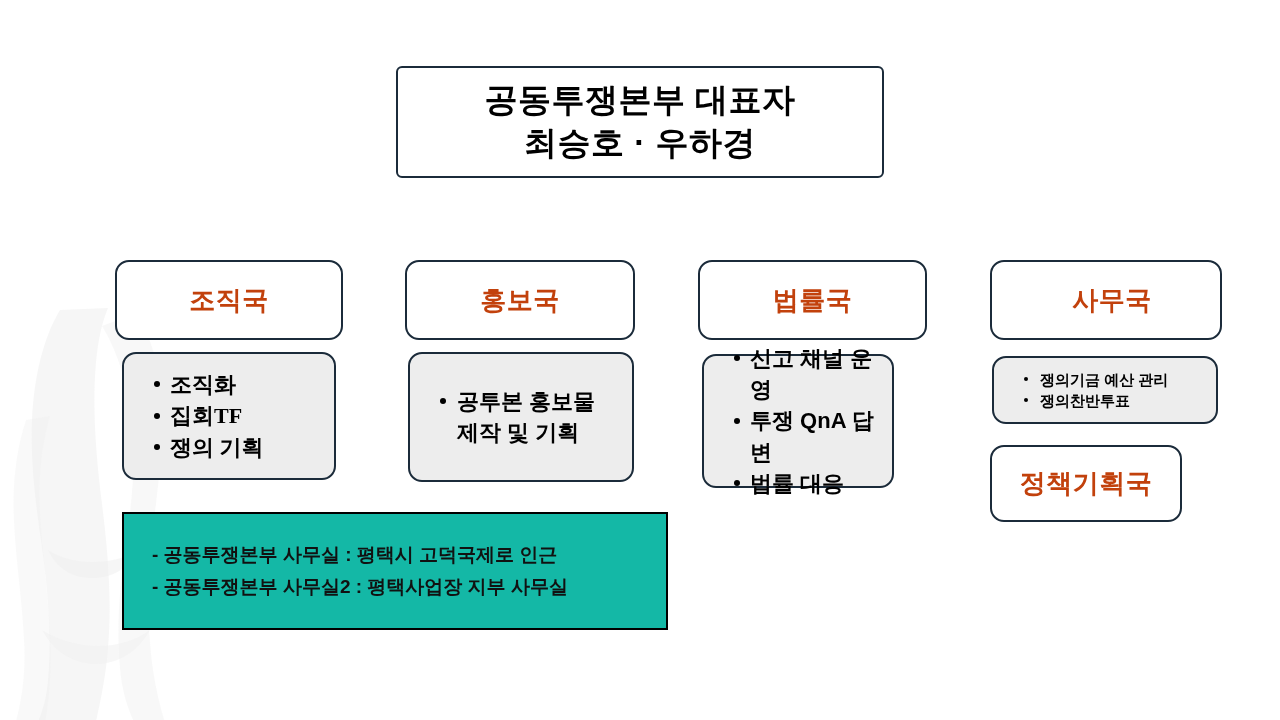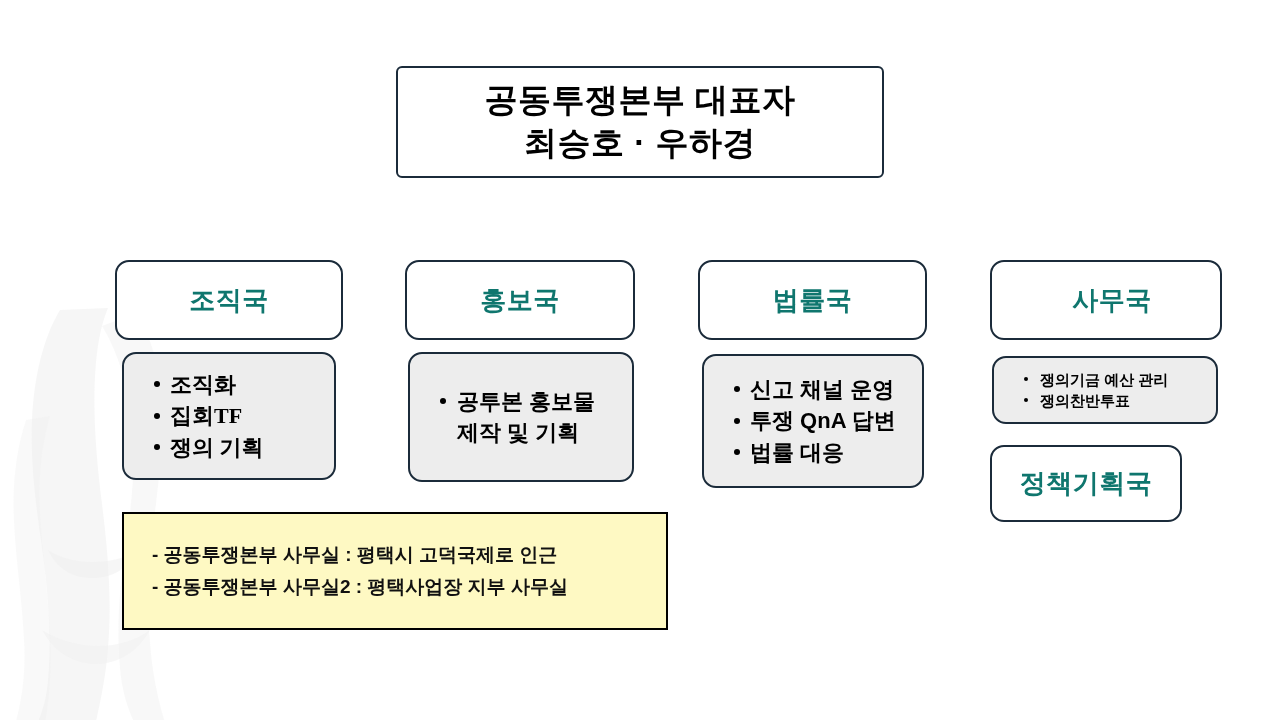--- a/index.html
+++ b/index.html
@@ -67,21 +67,21 @@
     color: #000000;
     line-height: 1.30;
     text-align: center;
     letter-spacing: 0.5px;
   }
 
   
   .dept-title {
     font-size: 26px;
     font-weight: bold;
-    color: #0f766e;
+    color: #c2410c;
     text-align: center;
     letter-spacing: 0.5px;
   }
 
   
   ul.bullets {
     margin: 0;
     padding: 0 10px 0 30px;
     list-style: none;
     width: 100%;
@@ -116,21 +116,21 @@
   ul.sm li::before { width: 4px; height: 4px; top: 0.56em; }
 
   
   #col1-head { left: 115px; top: 260px; width: 228px; height: 80px; }
   #col1-body { left: 122px; top: 352px; width: 214px; height: 128px; font-family: Liberation Serif, serif; }
 
   #col2-head { left: 405px; top: 260px; width: 230px; height: 80px; }
   #col2-body { left: 408px; top: 352px; width: 226px; height: 130px; }
 
   #col3-head { left: 698px; top: 260px; width: 229px; height: 80px; align-items: center; }
-  #col3-body { left: 702px; top: 354px; width: 222px; height: 134px; }
+  #col3-body { left: 702px; top: 354px; width: 192px; height: 134px; }
 
   #col4-head { left: 990px; top: 260px; width: 232px; height: 80px; padding-left: 12px; }
   #col4-body { left: 992px; top: 356px; width: 226px; height: 68px; }
 
   #col5-head { left: 990px; top: 445px; width: 192px; height: 77px; }
   #col5-body { left: 992px; top: 533px; width: 226px; height: 97px; }
 
   
   ul.wrap li {
     padding-left: 17px;
@@ -141,21 +141,21 @@
   }
 
   
   #note-box {
     position: absolute;
     left: 122px;
     top: 512px;
     width: 546px;
     height: 118px;
     box-sizing: border-box;
-    background: #fef9c3;
+    background: #14b8a6;
     border: 2.5px solid #000000;
     border-radius: 0;
     display: flex;
     flex-direction: column;
     justify-content: center;
     z-index: 2;
     padding-left: 28px;
   }
   .note-line {
     font-size: 19px;

